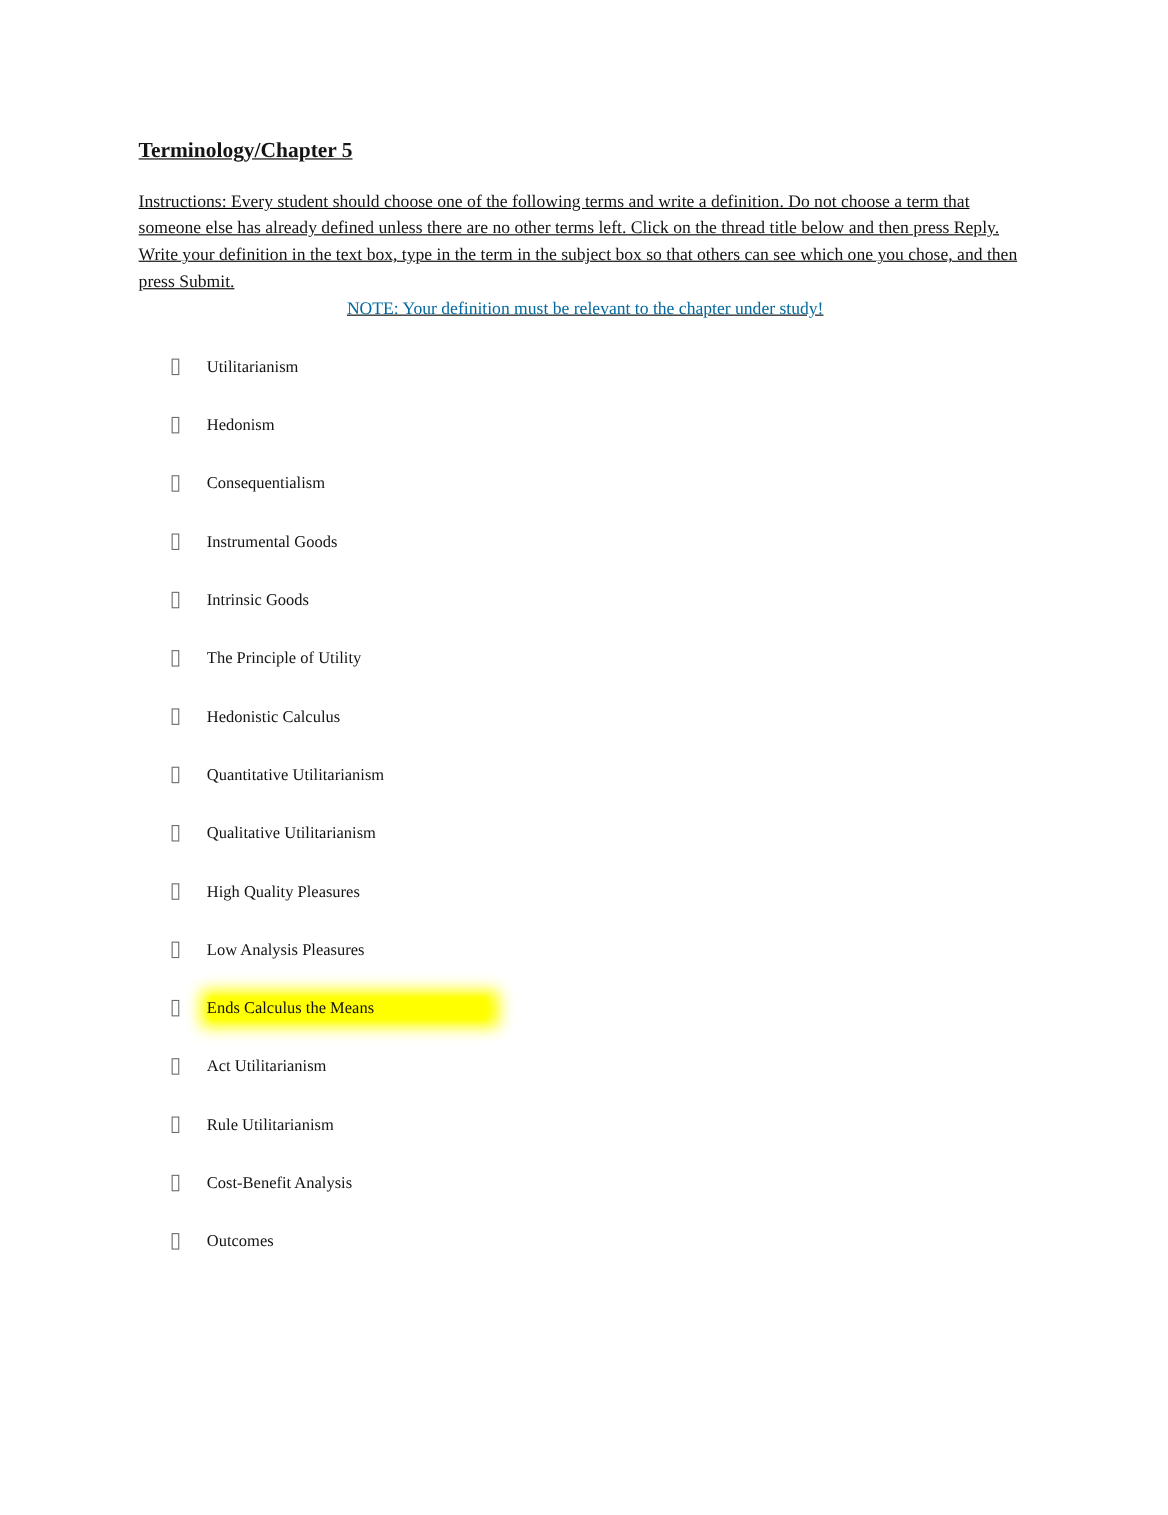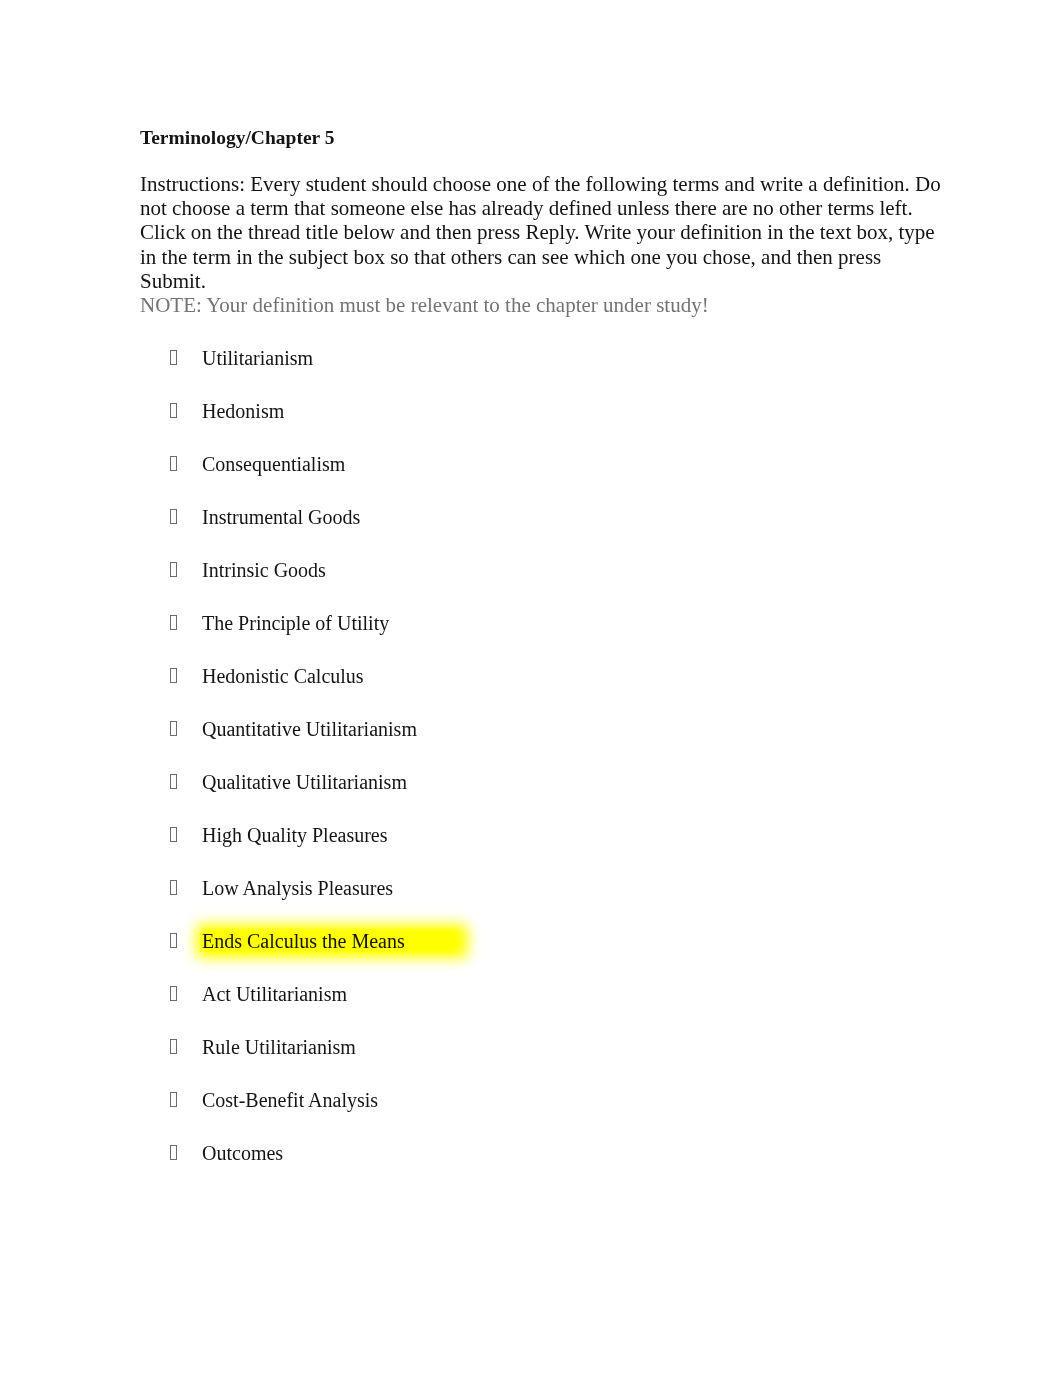--- a/index.html
+++ b/index.html
@@ -18,47 +18,49 @@
   .page {
     position: relative;
     width: 1062px;
     height: 1377px;
     background: #ffffff;
     overflow: hidden;
   }
 
   .doc-body {
     position: absolute;
-    left: 140px;
+    left: 126px;
     top: 126px;
     width: 812px;
+    text-decoration: underline;
   }
 
   
   .doc-title {
     font-size: 19.5px;
     line-height: 24px;
     color: #141414;
     margin: 0 0 22px 0;
     white-space: pre;
   }
 
   
   .instructions {
-    font-size: 21px;
+    font-size: 16px;
     line-height: 24.2px;
     color: #141414;
     margin: 0;
     width: 812px;
     text-align: left;
   }
 
   .instructions .note-line {
     display: block;
-    color: #737373;
+    color: #0369a1;
+    text-align: center;
   }
 
   
   .term-list {
     list-style: none;
     margin: 28px 0 0 0;
     padding: 0;
   }
 
   .term-item {
@@ -77,21 +79,21 @@
     height: 15px;
     border: 1px solid #6b6b6b;
     box-sizing: border-box;
     background: transparent;
   }
 
   .term-label {
     position: absolute;
     left: 62px;
     top: 0;
-    font-size: 20px;
+    font-size: 15px;
     line-height: 26px;
     color: #141414;
     white-space: pre;
   }
 
   
   .term-item.highlighted .term-label {
     z-index: 2;
   }
 

